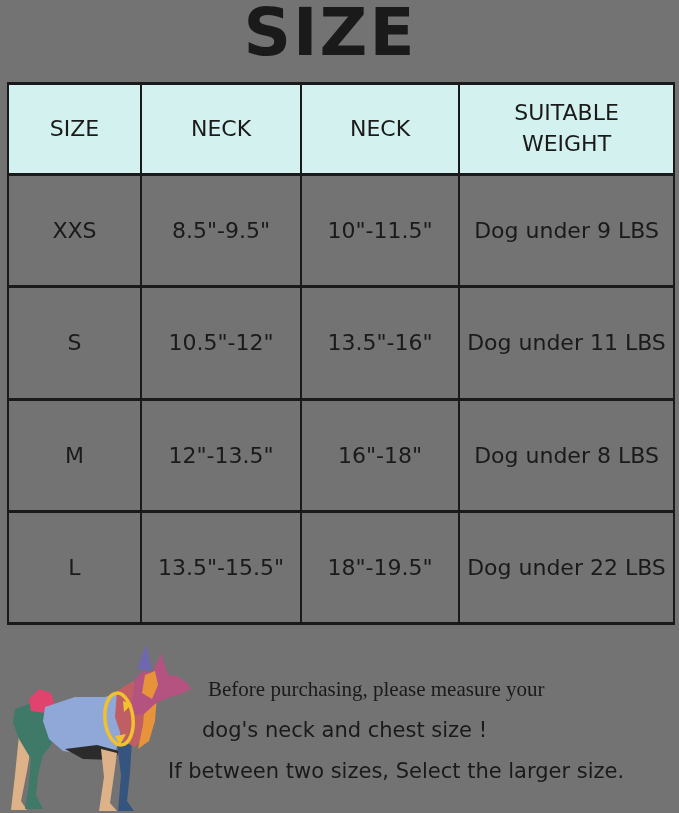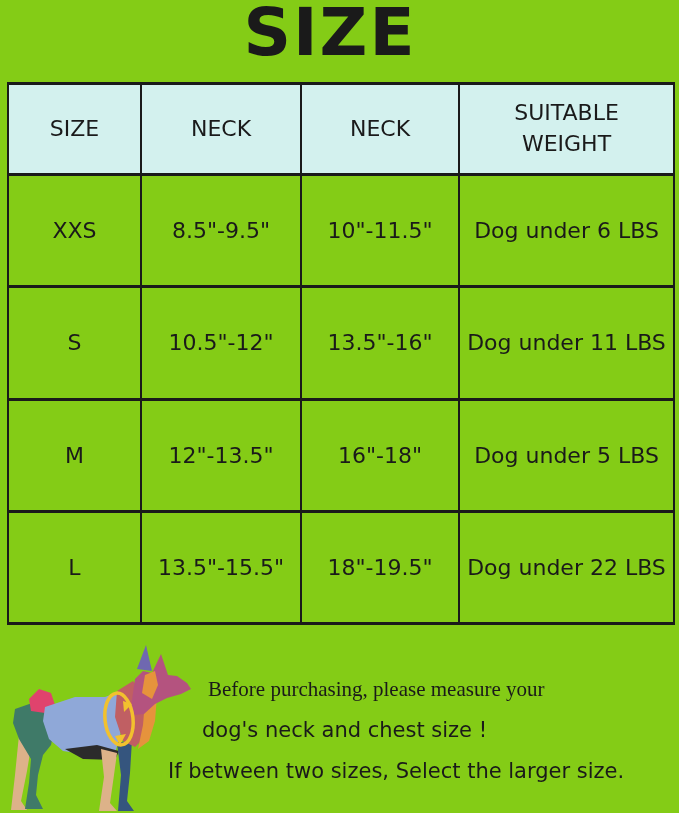--- a/index.html
+++ b/index.html
@@ -1,20 +1,20 @@
 <!DOCTYPE html>
 <html style="--header-bg: #d3f1ee; --border-color: #1a1a1a; --ink: #1a1a1a;"><head>
 <meta charset="utf-8">
 <style>
   html, body { margin: 0; padding: 0; background: #ffffff; }
   #canvas {
     position: relative;
     width: 679px;
     height: 813px;
-    background: #84cc16;
+    background: #737373;
     overflow: hidden;
     font-family: "DejaVu Sans", "Liberation Sans", sans-serif;
     color: var(--ink, #1a1a1a);
   }
   .title {
     position: absolute;
     top: -6px;
     left: 0;
     width: 660px;
     text-align: center;
@@ -89,33 +89,33 @@
         <th>NECK</th>
         <th>SUITABLE
 WEIGHT</th>
       </tr>
     </thead>
     <tbody>
       <tr>
         <td>XXS</td>
         <td>8.5"-9.5"</td>
         <td>10"-11.5"</td>
-        <td>Dog under 6 LBS</td>
+        <td>Dog under 9 LBS</td>
       </tr>
       <tr>
         <td>S</td>
         <td>10.5"-12"</td>
         <td>13.5"-16"</td>
         <td>Dog under 11 LBS</td>
       </tr>
       <tr>
         <td>M</td>
         <td>12"-13.5"</td>
         <td>16"-18"</td>
-        <td>Dog under 5 LBS</td>
+        <td>Dog under 8 LBS</td>
       </tr>
       <tr>
         <td>L</td>
         <td>13.5"-15.5"</td>
         <td>18"-19.5"</td>
         <td>Dog under 22 LBS</td>
       </tr>
     </tbody>
   </table>
 

